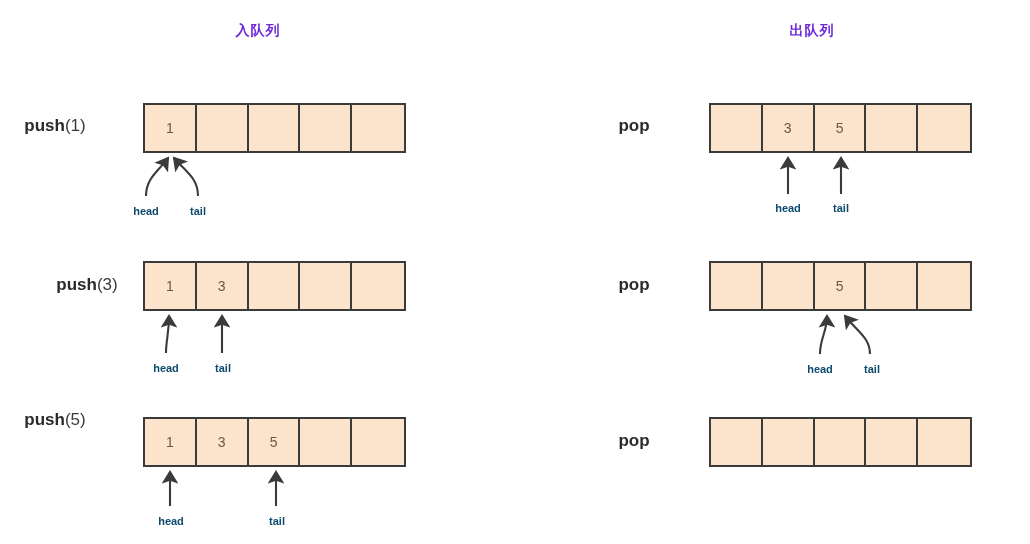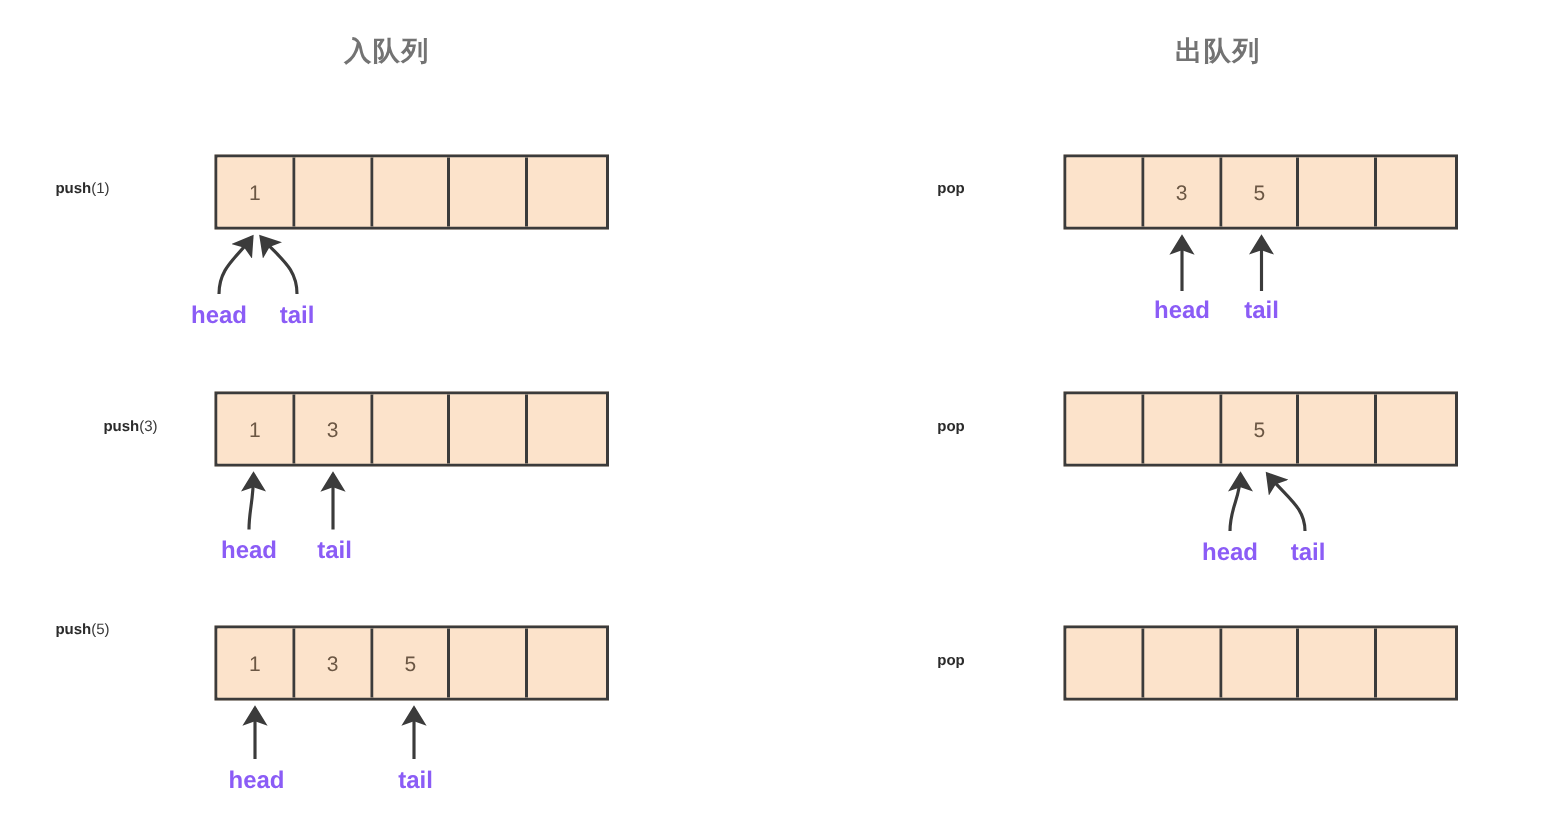--- a/index.html
+++ b/index.html
@@ -13,31 +13,31 @@
     position: relative;
     font-family: "Liberation Sans", "DejaVu Sans", sans-serif;
     overflow: hidden;
   }
   #stage {
     position: absolute;
     inset: 0;
   }
   .col-title {
     position: absolute;
-    font-size: 18px;
+    font-size: 14px;
     font-weight: bold;
-    color: #737373;
+    color: #6d28d9;
     text-align: center;
     letter-spacing: 1px;
     white-space: nowrap;
     transform: translateX(-50%);
   }
   .op-label {
     position: absolute;
-    font-size: 10px;
+    font-size: 17px;
     font-weight: bold;
     color: #2b2b2b;
     white-space: nowrap;
     transform: translate(-50%, -50%);
   }
   .op-label .arg {
     font-weight: normal;
     color: #3a3a3a;
   }
   .queue-row {
@@ -57,23 +57,23 @@
     justify-content: center;
     font-size: 14px;
     color: #6b5744;
     background: #fce3cb;
   }
   .cell:last-child {
     border-right: none;
   }
   .ptr-label {
     position: absolute;
-    font-size: 16px;
+    font-size: 11px;
     font-weight: bold;
-    color: #8b5cf6;
+    color: #0c4a6e;
     white-space: nowrap;
     transform: translate(-50%, -50%);
   }
   .arrow-layer {
     position: absolute;
     inset: 0;
     pointer-events: none;
   }
   .arrow-layer svg {
     position: absolute;

